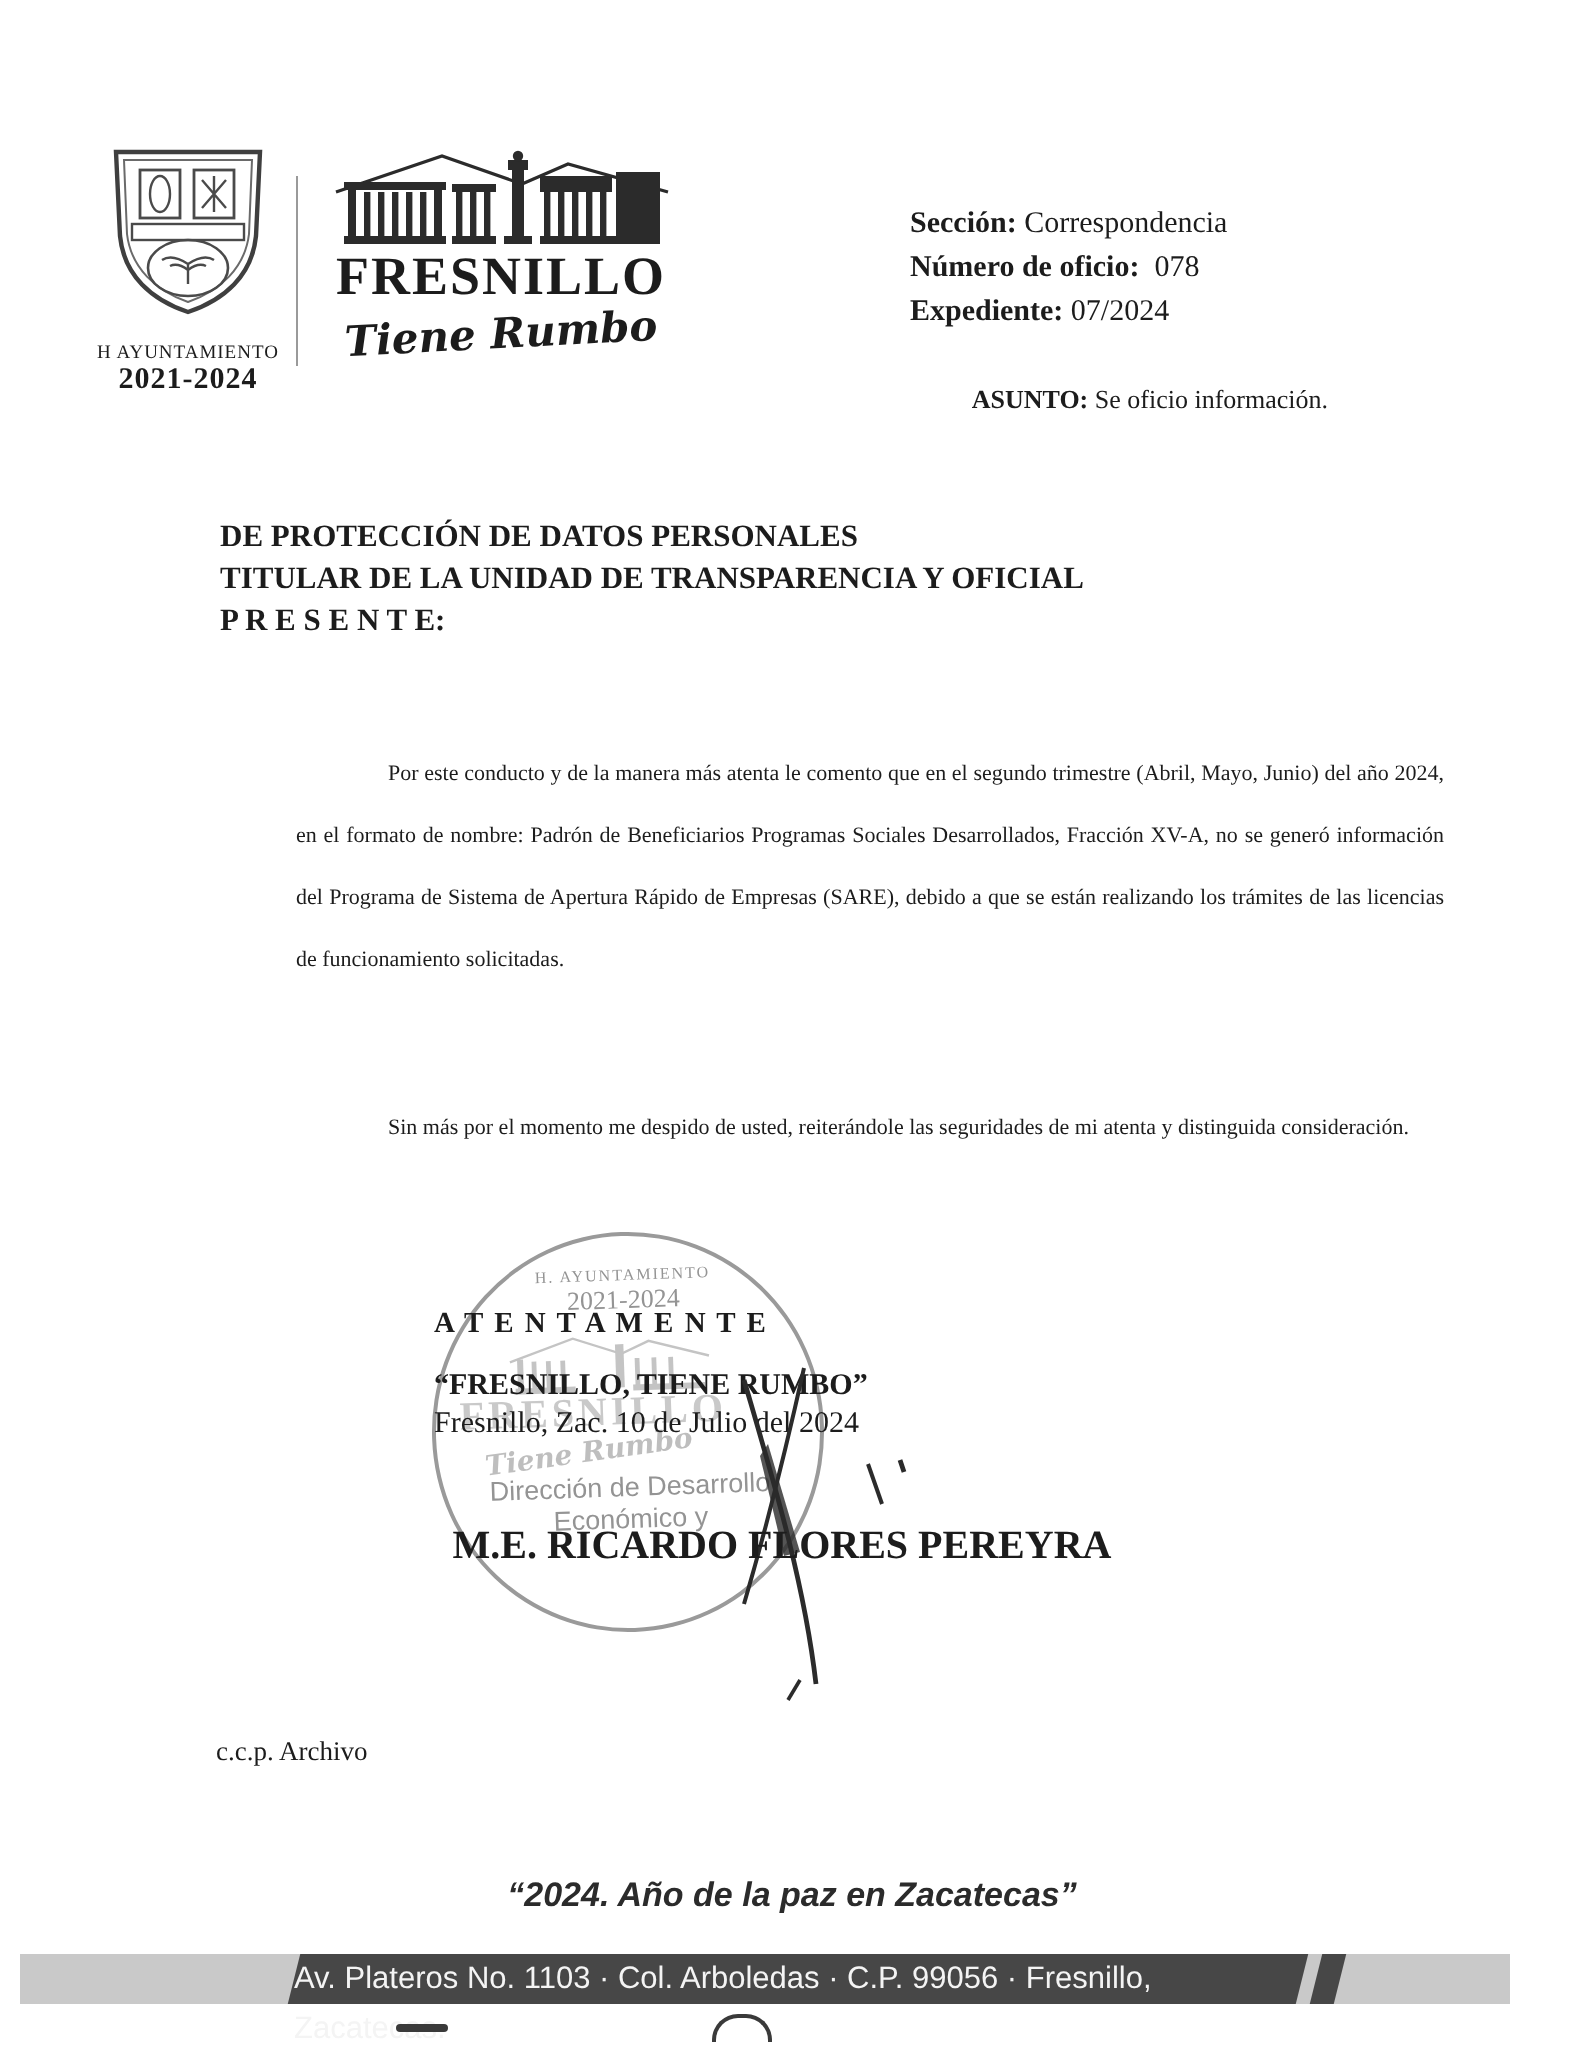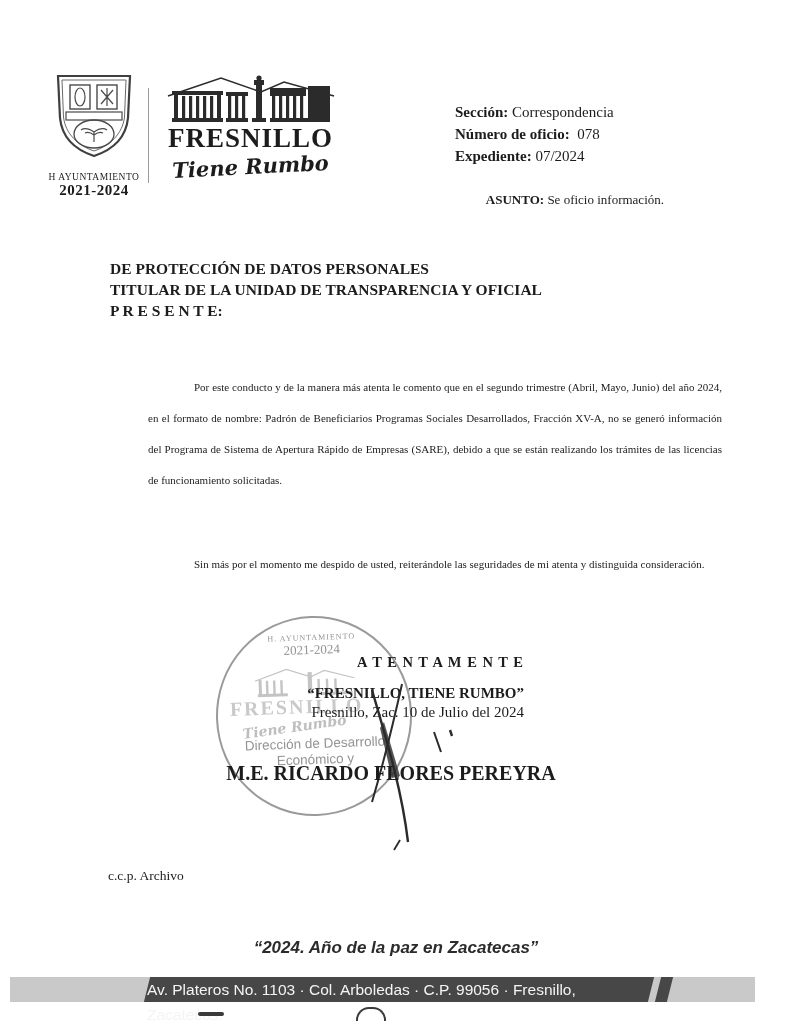--- a/index.html
+++ b/index.html
@@ -43,21 +43,21 @@
   .stamp .s-line2{position:absolute;top:24px;width:100%;text-align:center;font-size:13px;}
   .stamp .ghost-mon{position:absolute;left:28px;top:48px;opacity:.55;}
   .stamp .ghost-name{position:absolute;left:4px;top:77px;width:150px;text-align:center;
     font-size:20px;font-weight:bold;letter-spacing:2px;opacity:.5;}
   .stamp .ghost-tag{position:absolute;left:24px;top:100px;font-family:"DejaVu Serif", serif;
     font-style:italic;font-weight:bold;font-size:14px;transform:rotate(-6deg);opacity:.6;}
   .stamp .s-bottom1{position:absolute;left:0;top:118px;width:100%;text-align:center;
     font-family:"Liberation Sans", sans-serif;font-size:13.5px;}
   .stamp .s-bottom2{position:absolute;left:0;top:134px;width:100%;text-align:center;
     font-family:"Liberation Sans", sans-serif;font-size:13.5px;}
-  .closing{position:absolute;left:228px;top:654px;width:296px;text-align:right;}
+  .closing{position:absolute;left:217px;top:654px;width:296px;text-align:left;}
   .closing .l1{font-weight:bold;font-size:14.5px;letter-spacing:1px;}
   .closing .l2{font-weight:bold;font-size:15px;margin-top:14px;}
   .closing .l3{font-size:15px;margin-top:2px;}
   .sig{position:absolute;left:342px;top:672px;}
   .signatory{position:absolute;left:110px;top:762px;width:562px;text-align:center;font-weight:bold;}
   .signatory .name{font-size:20px;}
   .signatory .title{font-size:15px;margin-top:2px;}
   
   .cc{position:absolute;left:108px;top:868px;font-size:13.5px;}
   .slogan{position:absolute;left:0;top:938px;width:100%;text-align:center;

